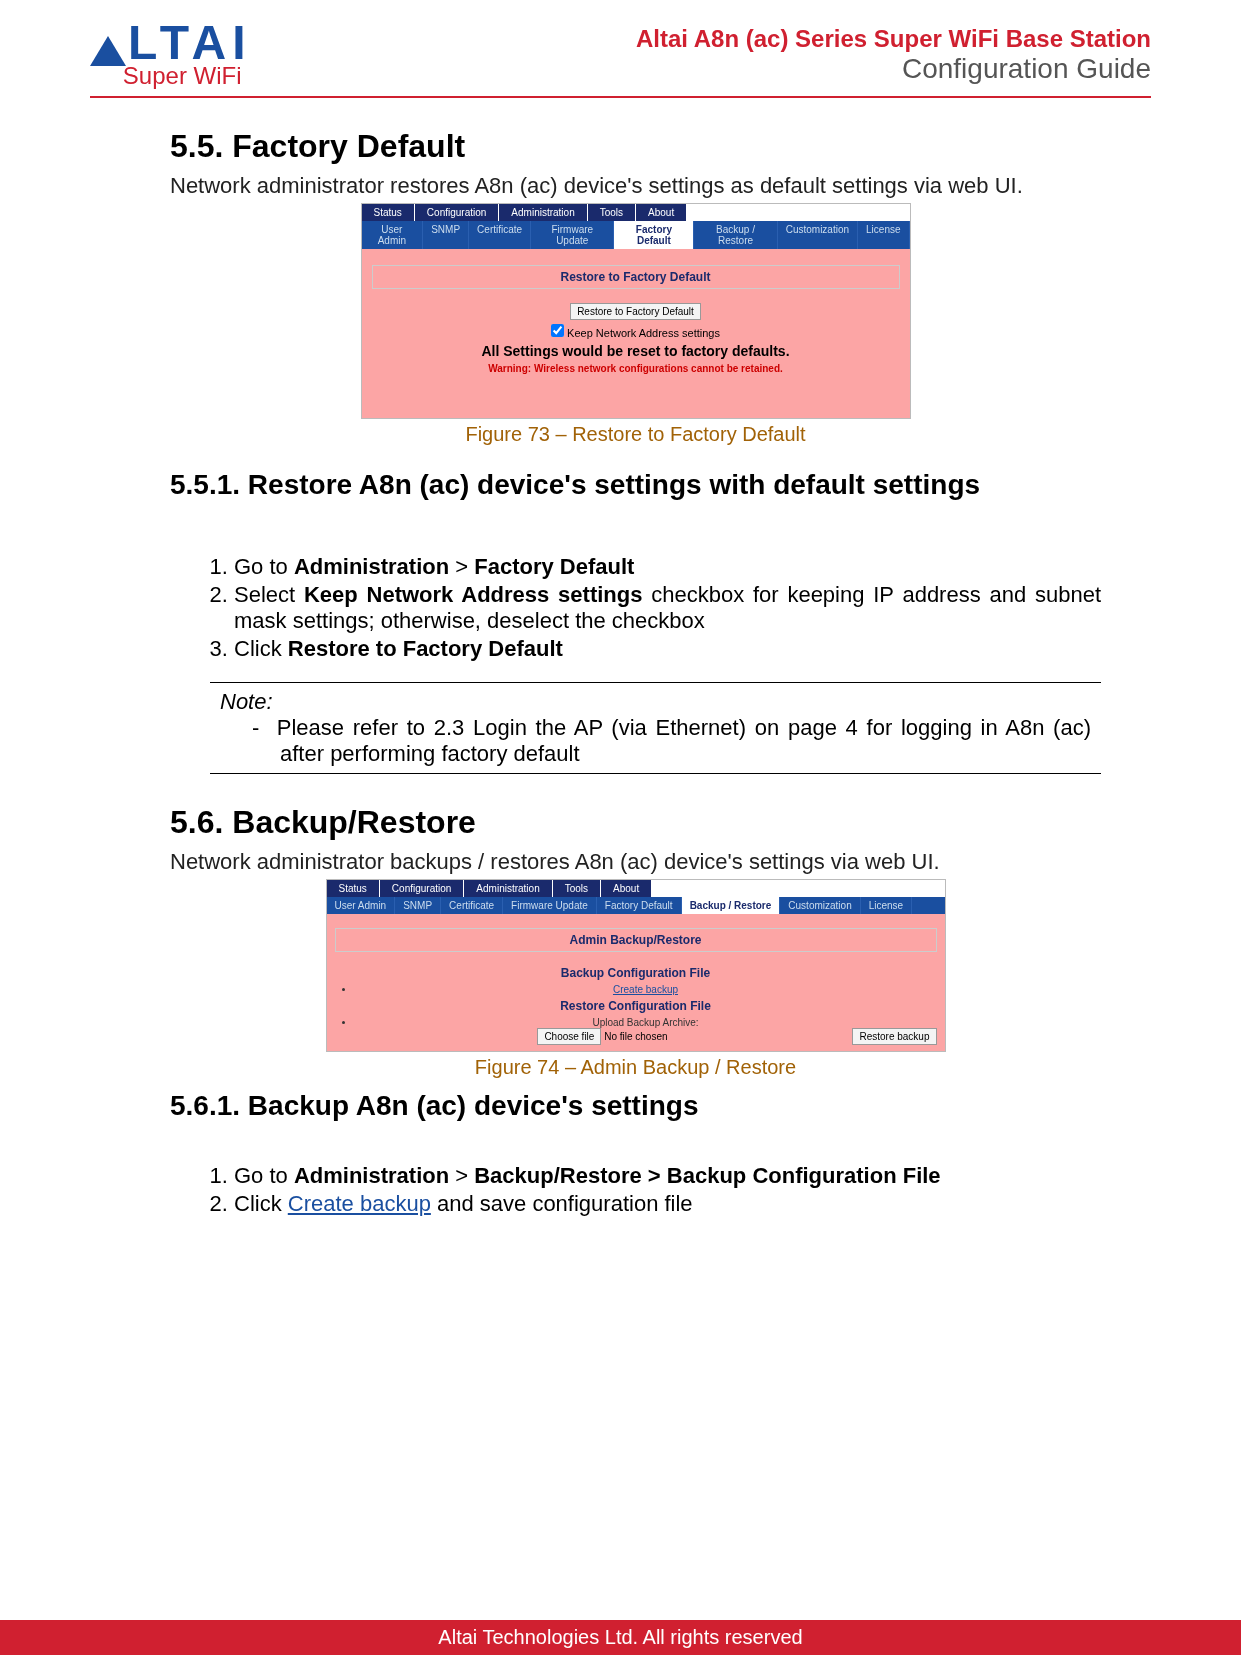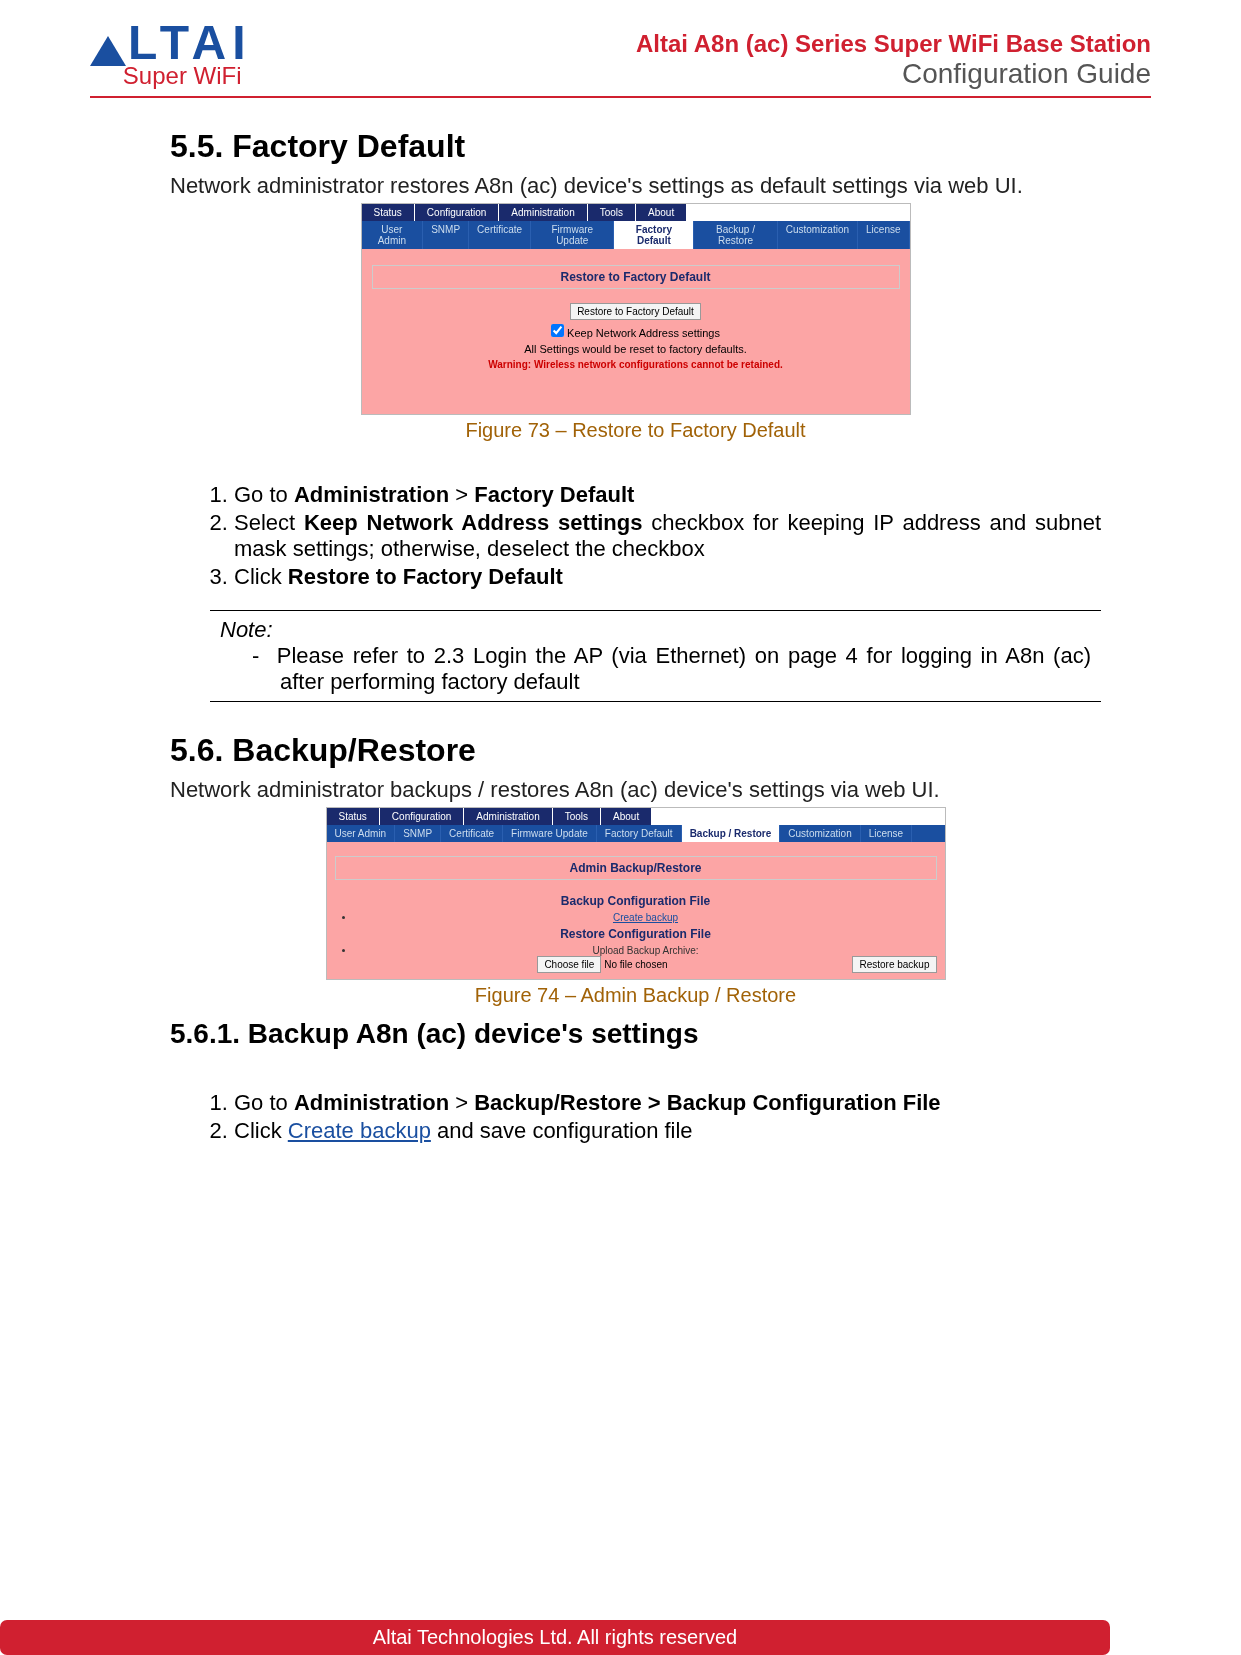--- a/index.html
+++ b/index.html
@@ -11,21 +11,21 @@
   }
   .page {
     padding: 20px 90px 0 90px;
     position: relative;
     min-height: 1655px;
   }
   
   .header {
     display: flex;
     justify-content: space-between;
-    align-items: flex-end;
+    align-items: center;
     border-bottom: 2px solid #d02030;
     padding-bottom: 6px;
     margin-bottom: 30px;
   }
   .logo-block { display: flex; flex-direction: column; }
   .logo-main {
     font-size: 48px;
     font-weight: 800;
     letter-spacing: 6px;
     color: #1a4fa0;
@@ -146,21 +146,21 @@
     text-align:center; color:#1a2a6c; font-weight:bold;
     border:1px solid #ccc; padding:4px; margin:8px 0 14px 0;
     font-size:12px;
   }
   .shot .btn {
     border:1px solid #999; background:#f4f4f4;
     padding:2px 6px; font-size:10px; display:inline-block;
   }
   .shot .row { margin:4px 0; }
   .shot .warn { color:#c00; font-weight:bold; font-size:10px;}
-  .shot .bold { font-weight:normal; font-size:11px;}
+  .shot .bold { font-weight:bold; font-size:14px;}
   .shot .section-h { color:#1a2a6c; font-weight:bold; font-size:12px; margin:4px 0;}
   .shot .sublink { color:#1a4fa0; text-decoration:underline; font-size:10px; margin-left:18px;}
   .shot ul { margin-left: 20px; font-size:10px; color:#333;}
   .shot .file-row { margin-left:18px; font-size:10px;}
   .shot2 { width: 620px; }
   .shot2 .inner { padding: 6px 8px 6px 8px; }
 
   
   .page-num {
     text-align:center;
@@ -168,22 +168,21 @@
     margin-top: 60px;
   }
   .footer-bar {
     position:absolute;
     left:0; right:0; bottom:0;
     background:#d02030;
     color:#fff;
     text-align:center;
     font-size:20px;
     padding:6px 0;
-    width:1110px;
-    border-radius:7px;
+    width:1241px;
   }
 </style>
 </head>
 <body>
 
 <div class="page">
 
   <div class="header">
     <div class="logo-block">
       <div class="logo-main">
@@ -226,20 +225,21 @@
           <div class="title-bar">Restore to Factory Default</div>
           <div class="row"><span class="btn">Restore to Factory Default</span></div>
           <div class="row"><input type="checkbox" checked="" style=""> <span>Keep Network Address settings</span></div>
           <div class="row bold">All Settings would be reset to factory defaults.</div>
           <div class="row warn">Warning: Wireless network configurations cannot be retained.</div>
         </div>
       </div>
     </div>
     <div class="fig-caption">Figure 73 – Restore to Factory Default</div>
 
+    <h3 class="subsection">5.5.1.    Restore A8n (ac) device's settings with default settings</h3>
 
     <ol class="steps">
       <li><span>Go to </span><span class="b">Administration</span><span> &gt; </span><span class="b">Factory Default</span></li>
       <li><span>Select </span><span class="b">Keep Network Address settings</span><span> checkbox for keeping IP address and subnet mask settings; otherwise, deselect the checkbox</span></li>
       <li><span>Click </span><span class="b">Restore to Factory Default</span></li>
     </ol>
 
     <div class="note-box">
       <div class="note-title">Note:</div>
       <div class="note-item">- &nbsp;<span>Please refer to 2.3 Login the AP (via Ethernet) on page 4 for logging in A8n (ac) after performing factory default</span></div>

